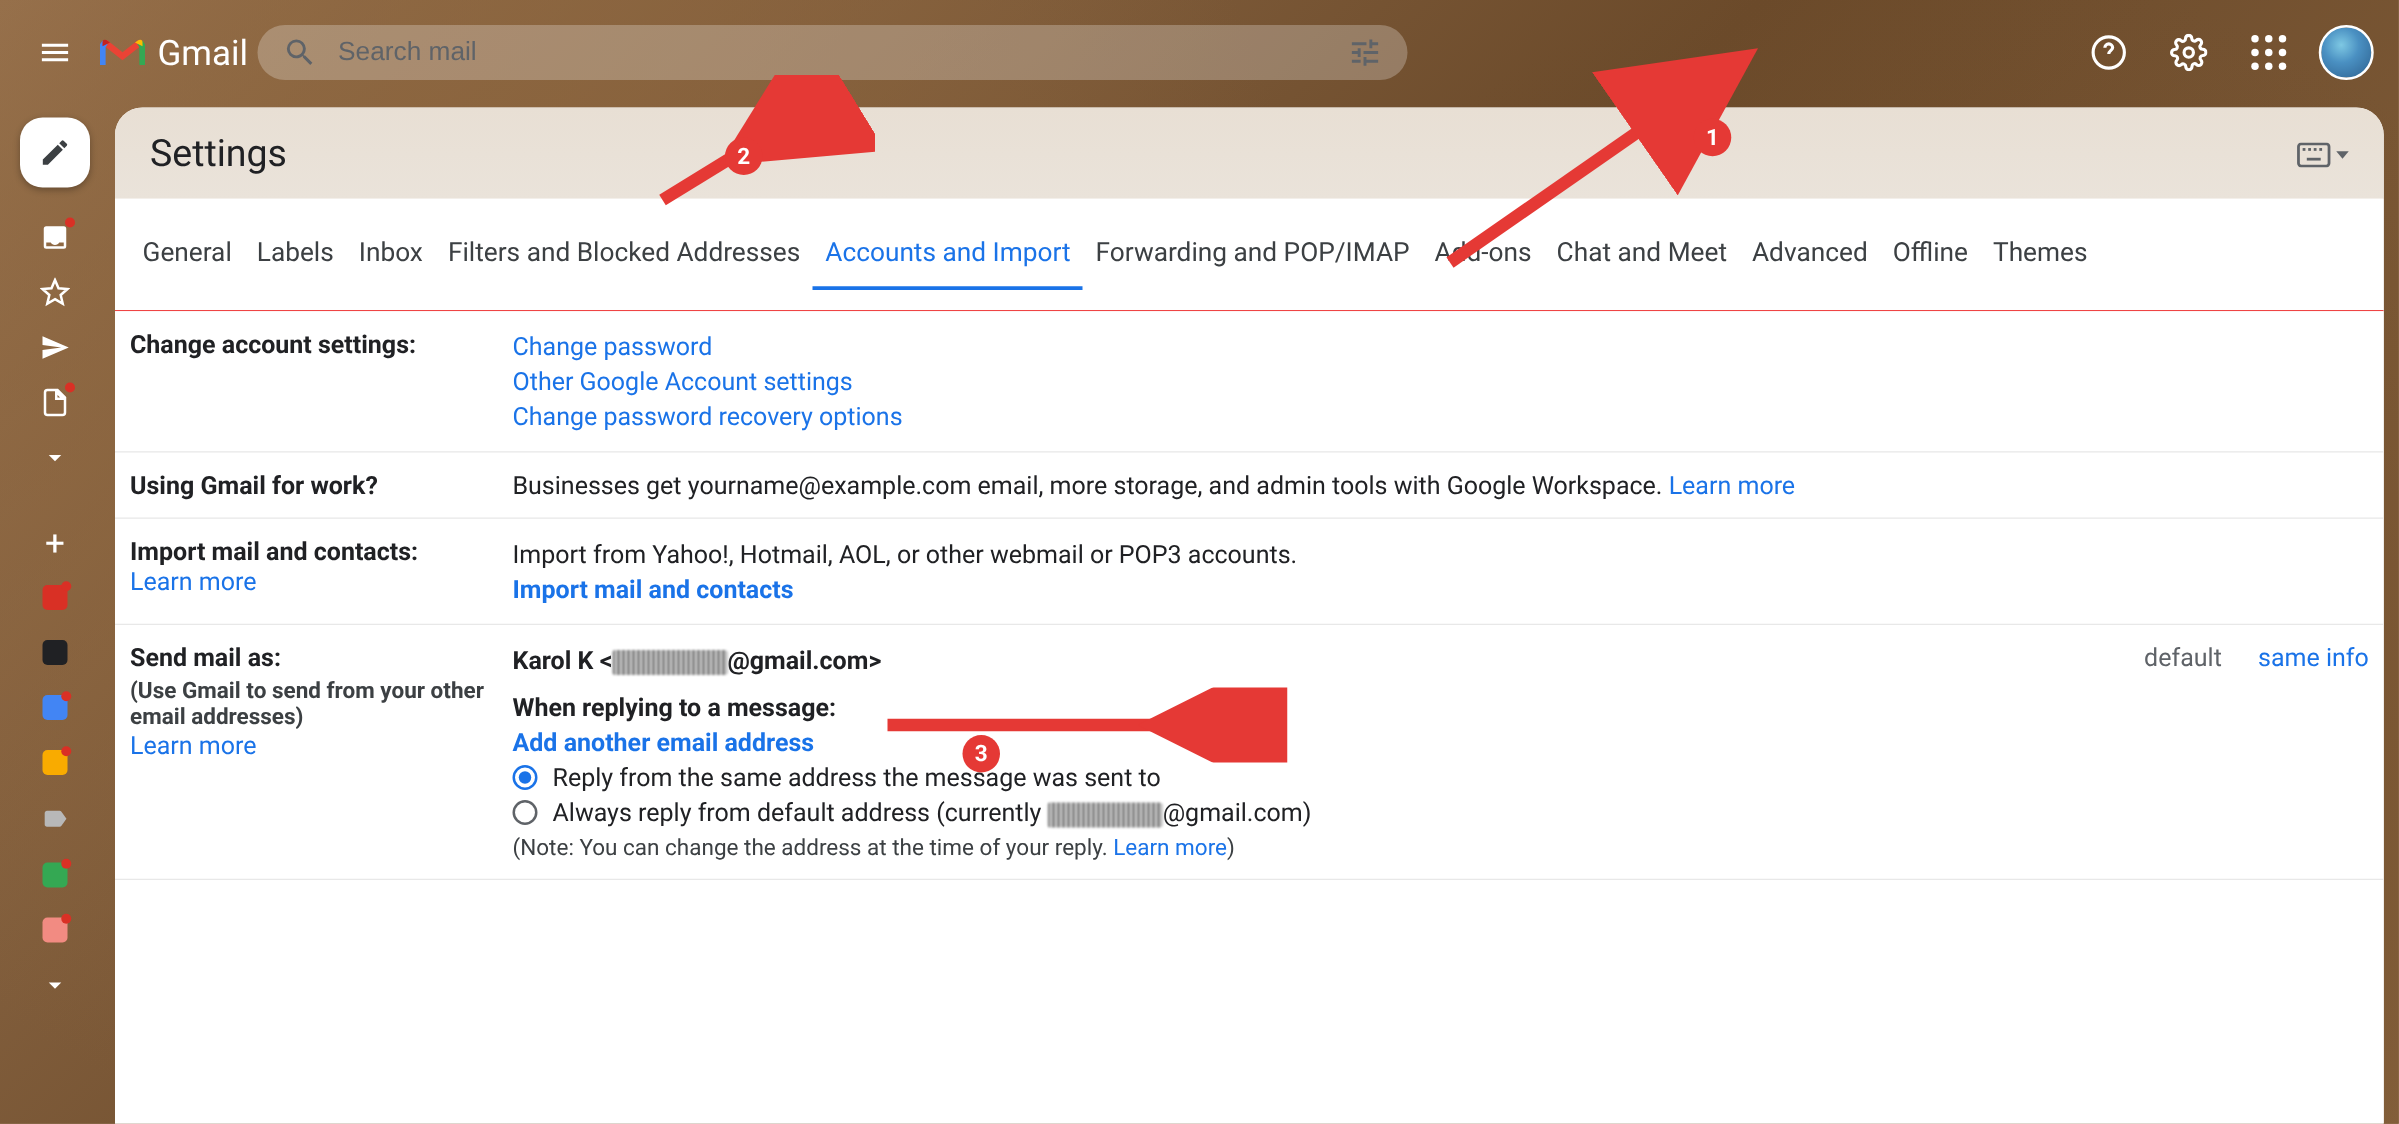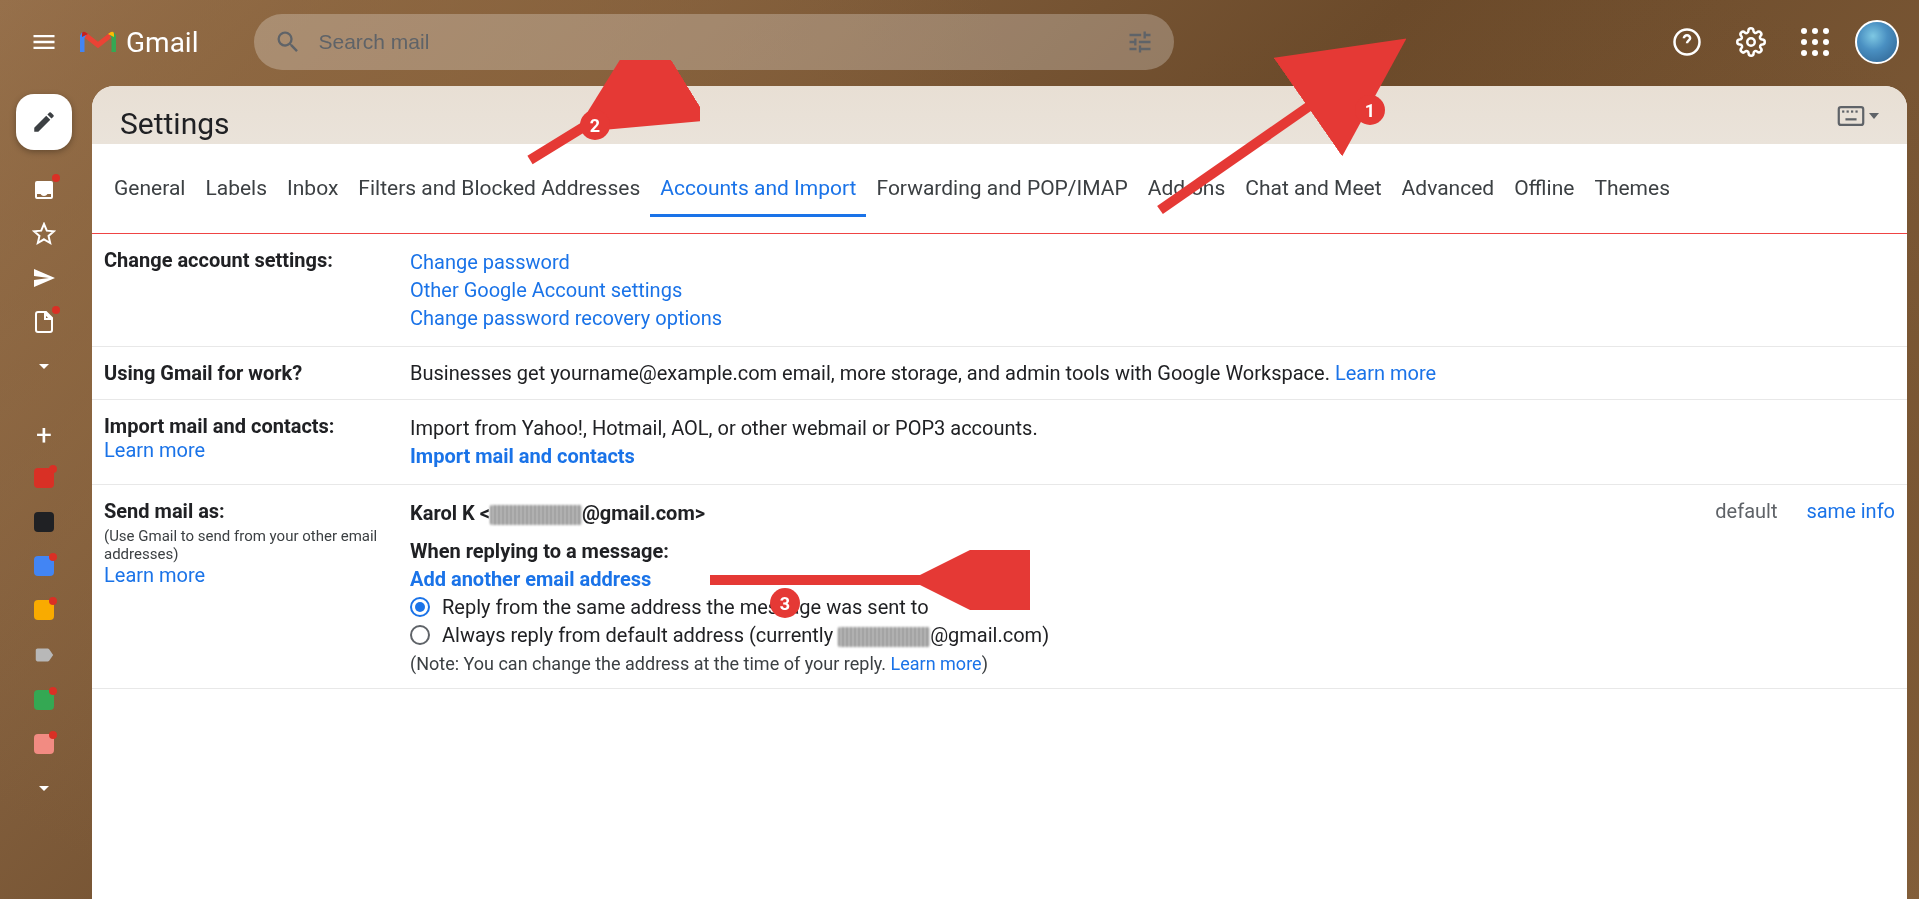--- a/index.html
+++ b/index.html
@@ -24,31 +24,31 @@
   padding: 0 20px;
   gap: 8px;
 }
 .hamburger {
   width: 48px; height: 48px;
   display: flex; align-items: center; justify-content: center;
   border-radius: 50%;
   cursor: pointer;
 }
 .hamburger svg { width: 28px; height: 28px; fill: #fff; }
-.logo-wrap { display: flex; align-items: center; gap: 10px; margin-left: 4px; margin-right: 48px; }
+.logo-wrap { display: flex; align-items: center; gap: 10px; margin-left: 4px; }
 .gmail-m {
   width: 36px; height: 28px;
   position: relative;
 }
 .gmail-m svg { width: 100%; height: 100%; }
 .gmail-text { font-size: 28px; color: #fff; font-weight: 400; }
 
 .search-bar {
   flex: 0 0 920px;
-  height: 56px;
+  height: 44px;
   background: rgba(255,255,255,0.25);
   border-radius: 30px;
   display: flex;
   align-items: center;
   padding: 0 20px;
   gap: 16px;
 }
 .search-bar .search-icon { width: 28px; height: 28px; fill: #5f6368; }
 .search-bar input {
   flex: 1;
@@ -139,23 +139,23 @@
   right: 12px;
   bottom: 0;
   background: #fff;
   border-radius: 22px 22px 0 0;
   overflow: hidden;
   display: flex;
   flex-direction: column;
 }
 .main-header {
   background: linear-gradient(to bottom, #e8dfd4 0%, #eae3da 100%);
-  padding: 20px 28px 3px;
-  display: flex;
-  align-items: flex-start;
+  padding: 20px 28px 18px;
+  display: flex;
+  align-items: center;
   justify-content: space-between;
 }
 .main-header h1 { font-size: 30px; font-weight: 400; color: #202124; }
 .kbd-toggle {
   display: flex; align-items: center; gap: 4px;
 }
 .kbd-toggle svg { width: 28px; height: 20px; fill: #5f6368; }
 .kbd-toggle .caret { width: 0; height: 0; border-left: 5px solid transparent; border-right: 5px solid transparent; border-top: 6px solid #5f6368; }
 
 .tabs {
@@ -185,22 +185,22 @@
   padding: 14px 12px;
   border-bottom: 1px solid #e8e8e8;
 }
 .setting-label {
   flex: 0 0 306px;
   font-size: 20px;
   color: #202124;
   font-weight: 700;
 }
 .setting-label .sub {
-  font-weight: 400;
-  font-size: 15px;
+  font-weight: 700;
+  font-size: 18px;
   color: #3c4043;
   display: block;
   margin-top: 4px;
 }
 .setting-label .link { color: #1a73e8; font-weight: 400; cursor: pointer; font-size: 20px; }
 .setting-content {
   flex: 1;
   font-size: 20px;
   color: #202124;
 }

